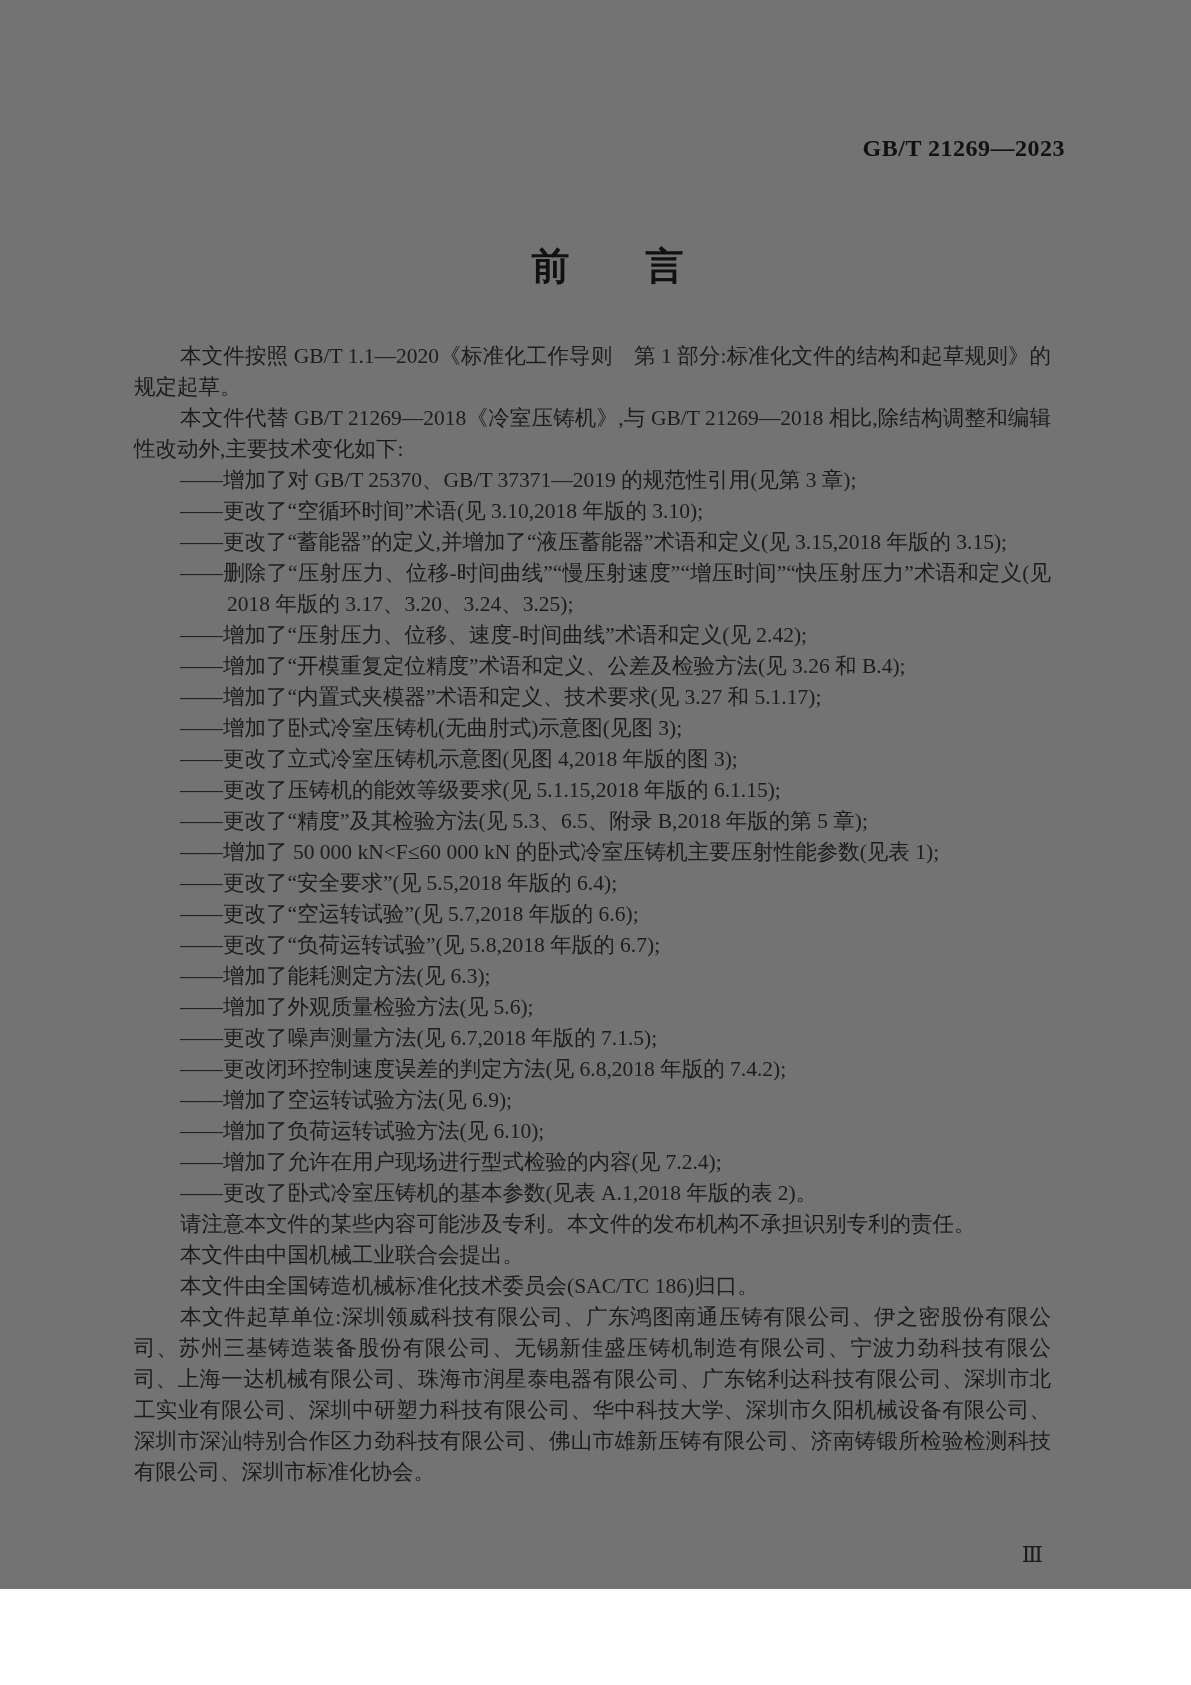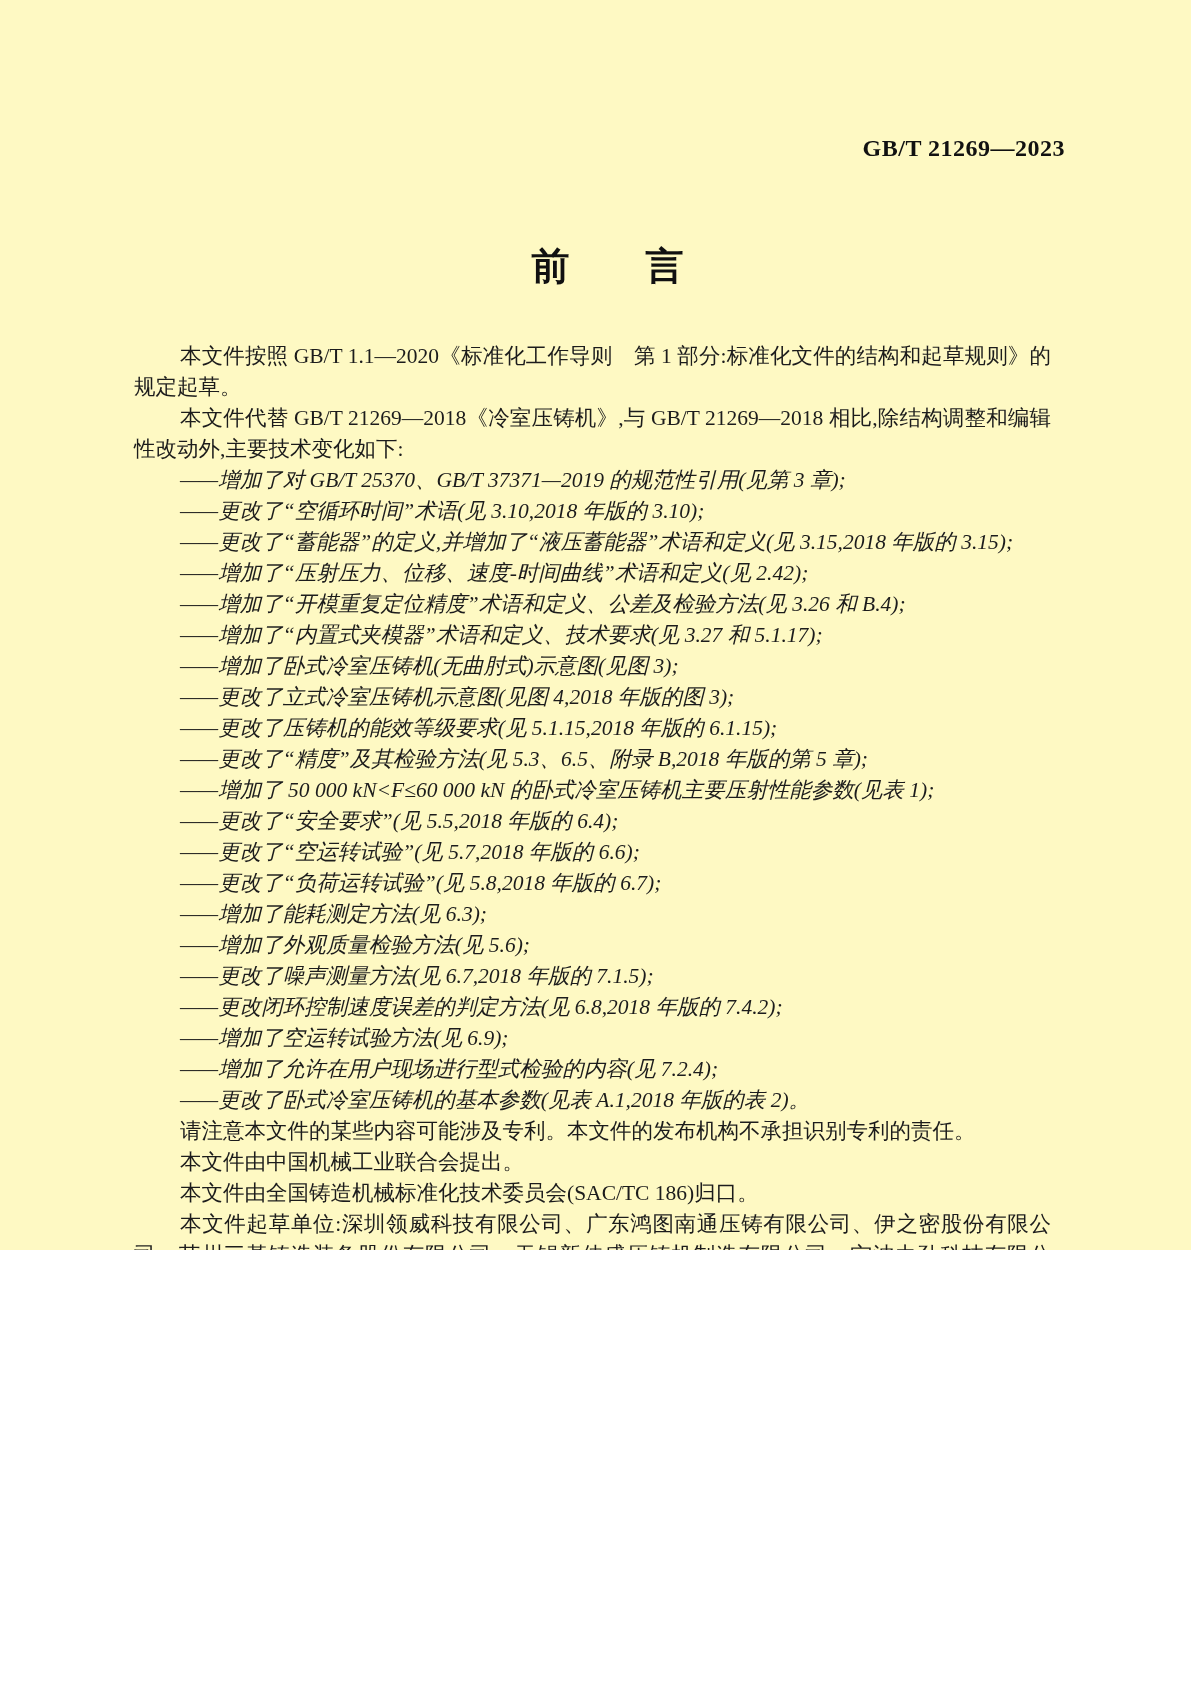--- a/index.html
+++ b/index.html
@@ -3,22 +3,22 @@
 <meta charset="utf-8">
 <style>
   html, body {
     margin: 0;
     padding: 0;
     background: #ffffff;
   }
   .page {
     position: relative;
     width: 1191px;
-    height: 1250px;
-    background: #fef9c3;
+    height: 1589px;
+    background: #737373;
     color: #1c1c1c;
     overflow: hidden;
     font-family: "Liberation Serif", "DejaVu Serif", serif;
   }
   .doc-code {
     position: absolute;
     top: 135px;
     right: 126px;
     font-family: "Liberation Serif", "DejaVu Serif", serif;
     font-size: 24px;
@@ -54,21 +54,20 @@
     text-indent: 46px;
     text-align: justify;
   }
   .change-list {
     margin: 0;
   }
   .change-item {
     padding-left: 93px;
     text-indent: -47px;
     text-align: justify;
-    font-style: italic;
   }
   .page-num {
     position: absolute;
     top: 1542px;
     right: 148px;
     font-family: "Liberation Serif", "DejaVu Serif", serif;
     font-size: 22px;
     color: #1c1c1c;
   }
 </style>
@@ -84,36 +83,38 @@
   <div class="body-text">
 
     <p class="para">本文件按照 GB/T 1.1—2020《标准化工作导则　第 1 部分:标准化文件的结构和起草规则》的规定起草。</p>
 
     <p class="para">本文件代替 GB/T 21269—2018《冷室压铸机》,与 GB/T 21269—2018 相比,除结构调整和编辑性改动外,主要技术变化如下:</p>
 
     <div class="change-list">
         <div class="change-item">——增加了对 GB/T 25370、GB/T 37371—2019 的规范性引用(见第 3 章);</div>
         <div class="change-item">——更改了“空循环时间”术语(见 3.10,2018 年版的 3.10);</div>
         <div class="change-item">——更改了“蓄能器”的定义,并增加了“液压蓄能器”术语和定义(见 3.15,2018 年版的 3.15);</div>
+        <div class="change-item">——删除了“压射压力、位移-时间曲线”“慢压射速度”“增压时间”“快压射压力”术语和定义(见 2018 年版的 3.17、3.20、3.24、3.25);</div>
         <div class="change-item">——增加了“压射压力、位移、速度-时间曲线”术语和定义(见 2.42);</div>
         <div class="change-item">——增加了“开模重复定位精度”术语和定义、公差及检验方法(见 3.26 和 B.4);</div>
         <div class="change-item">——增加了“内置式夹模器”术语和定义、技术要求(见 3.27 和 5.1.17);</div>
         <div class="change-item">——增加了卧式冷室压铸机(无曲肘式)示意图(见图 3);</div>
         <div class="change-item">——更改了立式冷室压铸机示意图(见图 4,2018 年版的图 3);</div>
         <div class="change-item">——更改了压铸机的能效等级要求(见 5.1.15,2018 年版的 6.1.15);</div>
         <div class="change-item">——更改了“精度”及其检验方法(见 5.3、6.5、附录 B,2018 年版的第 5 章);</div>
         <div class="change-item">——增加了 50 000 kN&lt;F≤60 000 kN 的卧式冷室压铸机主要压射性能参数(见表 1);</div>
         <div class="change-item">——更改了“安全要求”(见 5.5,2018 年版的 6.4);</div>
         <div class="change-item">——更改了“空运转试验”(见 5.7,2018 年版的 6.6);</div>
         <div class="change-item">——更改了“负荷运转试验”(见 5.8,2018 年版的 6.7);</div>
         <div class="change-item">——增加了能耗测定方法(见 6.3);</div>
         <div class="change-item">——增加了外观质量检验方法(见 5.6);</div>
         <div class="change-item">——更改了噪声测量方法(见 6.7,2018 年版的 7.1.5);</div>
         <div class="change-item">——更改闭环控制速度误差的判定方法(见 6.8,2018 年版的 7.4.2);</div>
         <div class="change-item">——增加了空运转试验方法(见 6.9);</div>
+        <div class="change-item">——增加了负荷运转试验方法(见 6.10);</div>
         <div class="change-item">——增加了允许在用户现场进行型式检验的内容(见 7.2.4);</div>
         <div class="change-item">——更改了卧式冷室压铸机的基本参数(见表 A.1,2018 年版的表 2)。</div>
       </div>
 
     <p class="para">请注意本文件的某些内容可能涉及专利。本文件的发布机构不承担识别专利的责任。</p>
 
     <p class="para">本文件由中国机械工业联合会提出。</p>
 
     <p class="para">本文件由全国铸造机械标准化技术委员会(SAC/TC 186)归口。</p>
 

